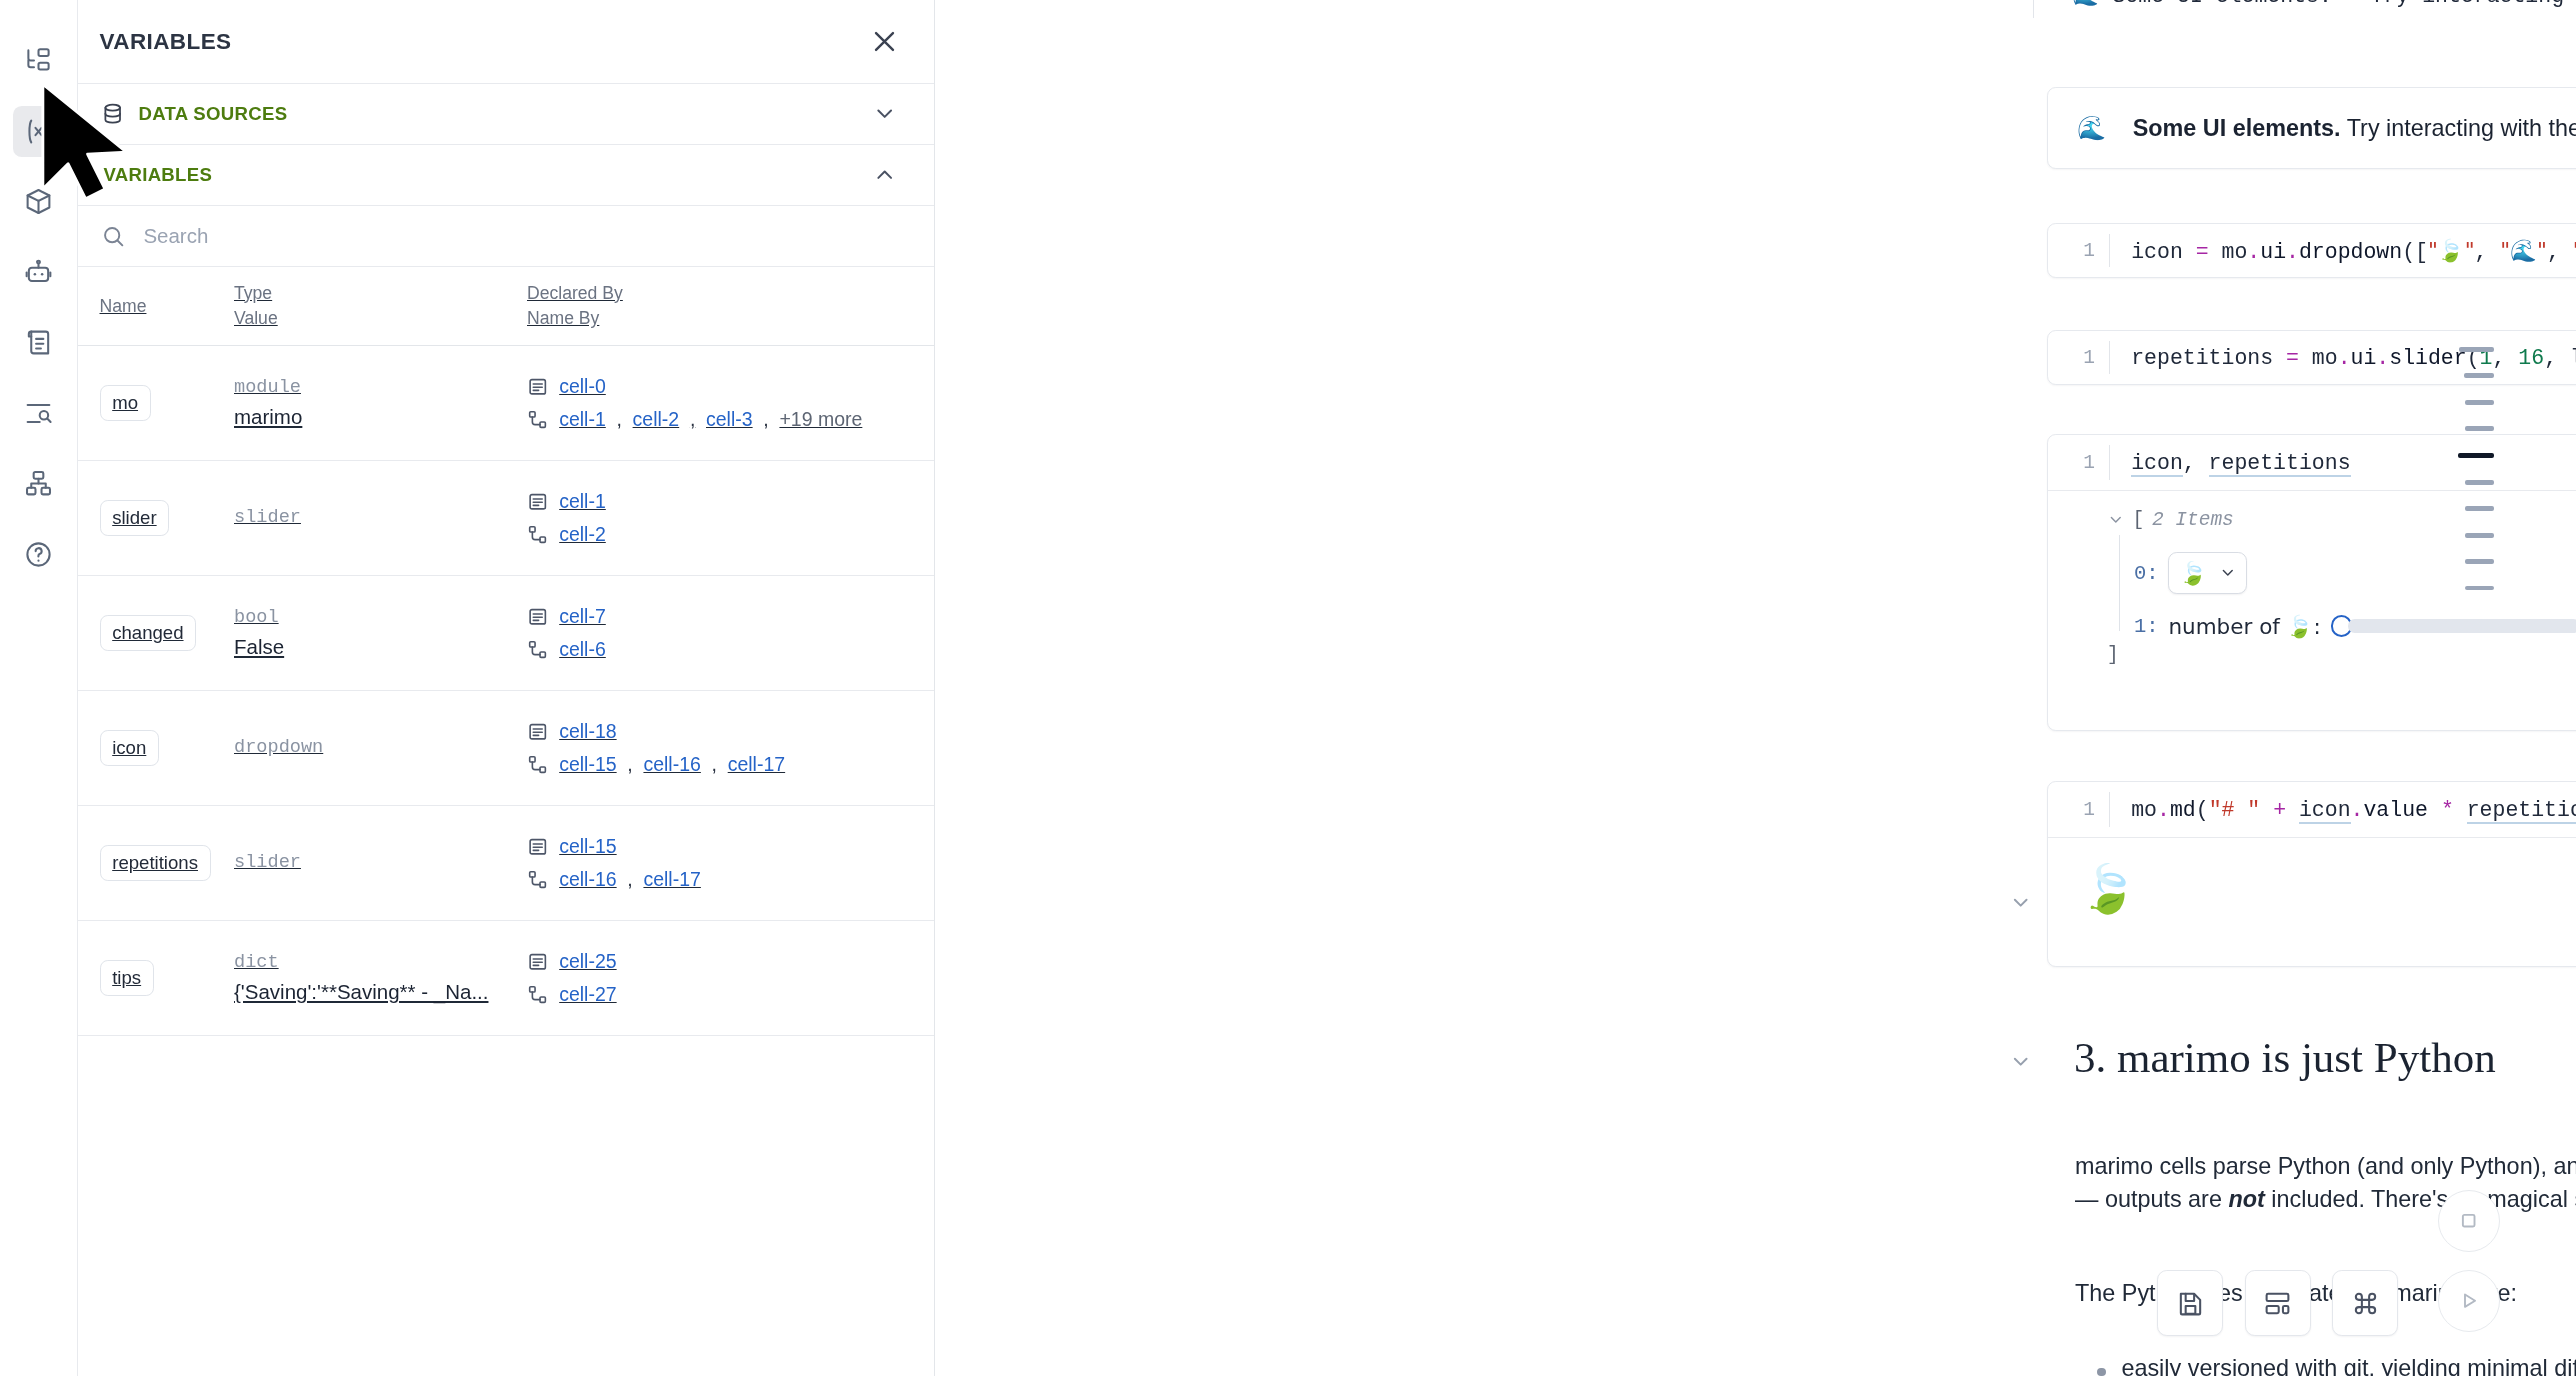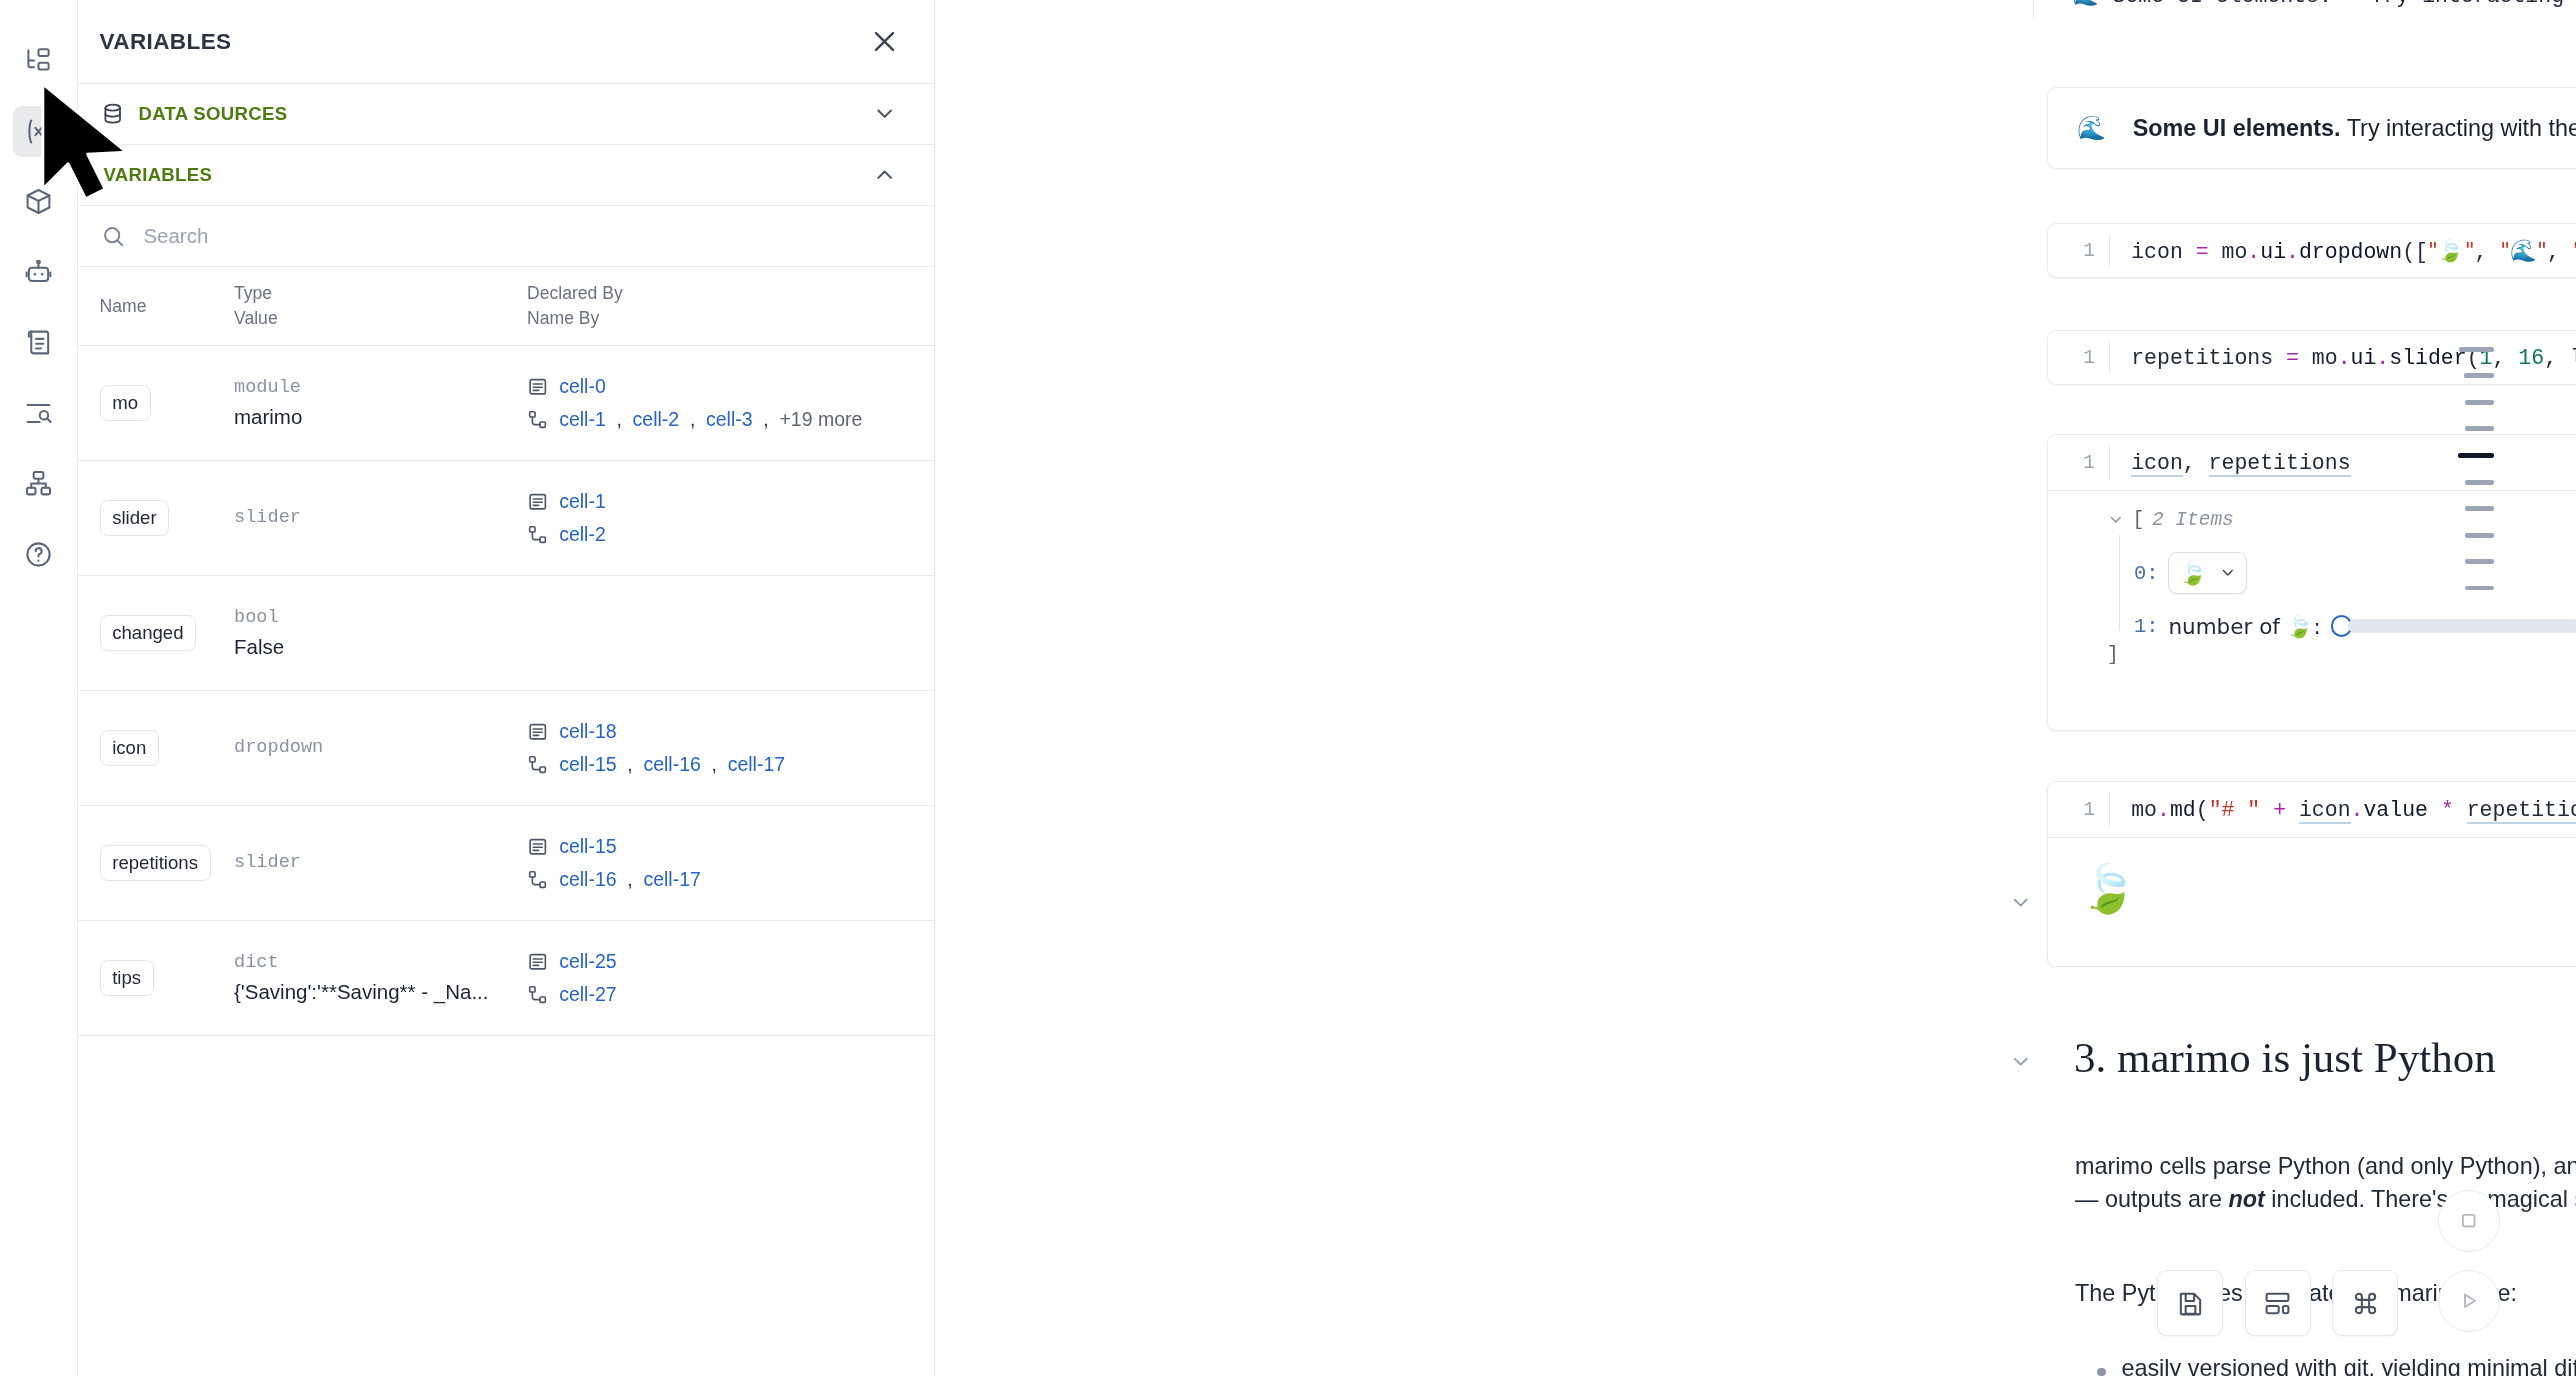--- a/index.html
+++ b/index.html
@@ -69,21 +69,21 @@
     padding: 0 23.4px; border-bottom: 1px solid #e8eaee;
   }
   .search-row .s-ico { color: #7b8494; display:flex; }
   .search-row input {
     border: 0; outline: 0; font-size: 20.5px; color: #2c3443;
     font-family: "Liberation Sans", sans-serif; flex: 1; background: transparent;
   }
   .search-row input::placeholder { color: #9aa3b2; }
 
   
-  .tbl { width: 100%; }
+  .tbl { width: 100%; text-decoration: underline; }
   .tbl-head {
     display: flex; padding: 13.7px 0 13.7px 0;
     border-bottom: 1px solid #e3e6ea;
     color: #6b7382; font-size: 17.6px;
   }
   .col-name { width: 156px; padding-left: 21.5px; display:flex; align-items:center; }
   .col-type { width: 293px; }
   .col-decl { flex: 1; }
   .stack-top { display:block; line-height: 1.45; }
   .stack-bot { display:block; line-height: 1.45; }
@@ -422,20 +422,41 @@
             </div>
           </div>
           <div class="tbl-row">
             <div class="col-name">
               <span class="var-chip">changed</span>
             </div>
             <div class="col-type">
               <span class="type-txt">bool</span>
               <span class="value-txt">False</span>
             </div>
+            <div class="col-decl">
+              <div class="cellline">
+                <span class="ci">
+                  <svg width="21.5" height="21.5" viewBox="0 0 24 24" fill="none" stroke="currentColor" stroke-width="1.8" stroke-linecap="round" stroke-linejoin="round">
+                    <rect x="3.5" y="4" width="17" height="16" rx="2"></rect>
+                    <path d="M7 9h10M7 12.5h10M7 16h6"></path>
+                  </svg>
+                </span>
+                <span class="clink">cell-7</span>
+              </div>
+              <div class="cellline">
+                <span class="ci">
+                  <svg width="21.5" height="21.5" viewBox="0 0 24 24" fill="none" stroke="currentColor" stroke-width="1.8" stroke-linecap="round" stroke-linejoin="round">
+                    <rect x="3" y="3" width="6" height="6" rx="1.2"></rect>
+                    <rect x="14.5" y="14.5" width="6" height="6" rx="1.2"></rect>
+                    <path d="M6 9v5.5a3 3 0 0 0 3 3h5.5"></path>
+                  </svg>
+                </span>
+                <span class="clink">cell-6</span>
+              </div>
+            </div>
           </div>
           <div class="tbl-row">
             <div class="col-name">
               <span class="var-chip">icon</span>
             </div>
             <div class="col-type">
               <span class="type-txt">dropdown</span>
             </div>
             <div class="col-decl">
               <div class="cellline">

